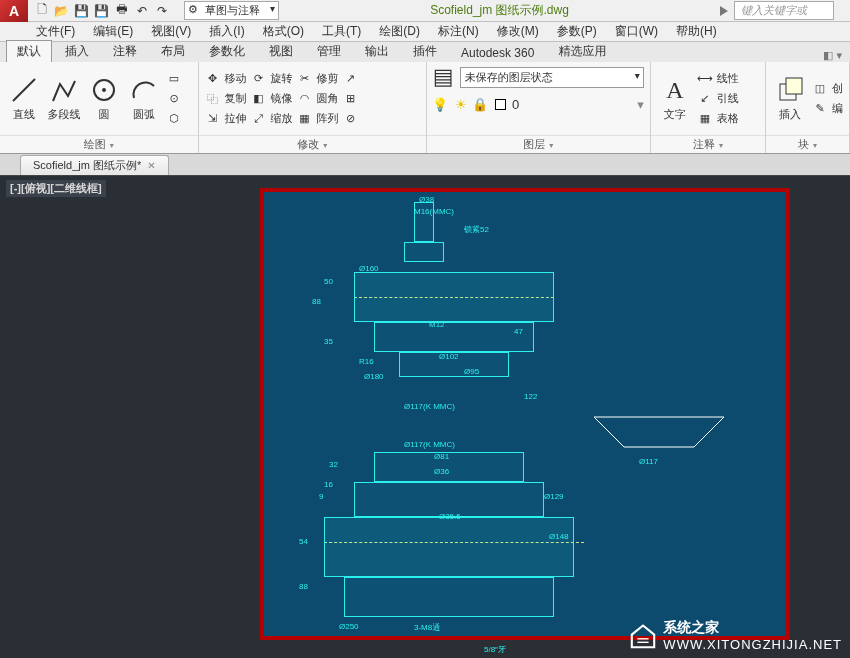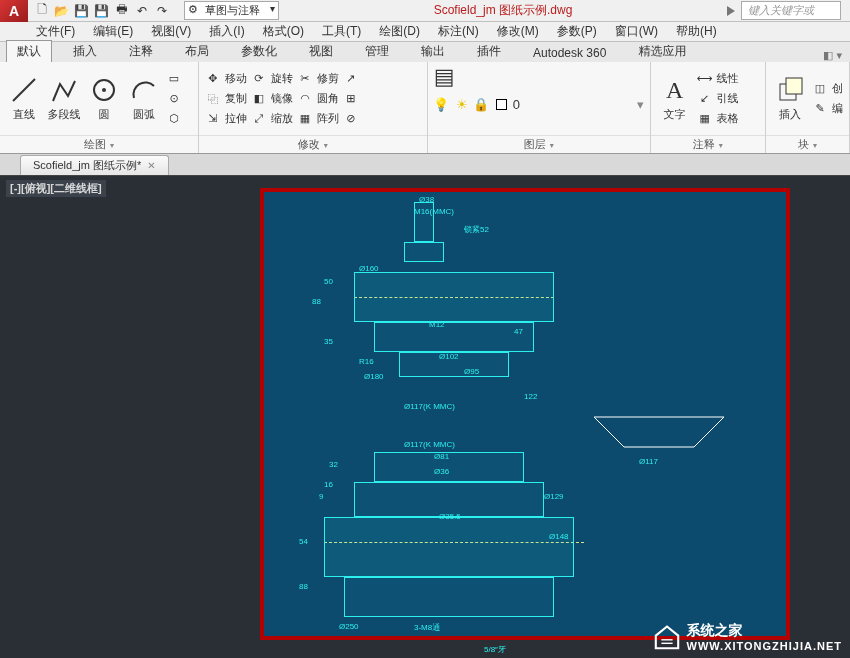--- a/index.html
+++ b/index.html
@@ -4,26 +4,26 @@
 <style>
 * { margin: 0; padding: 0; box-sizing: border-box; font-family: "Microsoft YaHei", Arial, sans-serif; }
 body { width: 850px; height: 658px; overflow: hidden; background: #ffffff; font-size: 12px; color: #333; position: relative; }
 .topbar { height: 22px; background: #f0f0f0; display: flex; align-items: center; border-bottom: 1px solid #c0c0c0; }
 .app-icon { width: 28px; height: 22px; background: linear-gradient(135deg, #d93535 0%, #9a1c1c 100%); display: flex; align-items: center; justify-content: center; color: #fff; font-weight: bold; font-size: 14px; }
 .qat { display: flex; align-items: center; gap: 4px; padding: 0 6px; }
 .qat-btn { width: 16px; height: 16px; display: flex; align-items: center; justify-content: center; cursor: pointer; }
 .workspace-dd { background: #fff; border: 1px solid #aaa; padding: 1px 18px 1px 20px; font-size: 11px; position: relative; margin-left: 8px; }
 .workspace-dd::before { content: "⚙"; position: absolute; left: 3px; top: 1px; font-size: 11px; }
 .workspace-dd::after { content: "▾"; position: absolute; right: 3px; top: 1px; font-size: 10px; }
-.title-text { flex: 1; text-align: center; font-size: 12px; color: #b91c1c; }
-.search-box { background: #fff; border: 1px solid #aaa; padding: 1px 6px; font-size: 11px; margin-right: 9px; color: #999; font-style: italic; width: 100px; white-space: nowrap; overflow: hidden; }
+.title-text { flex: 1; text-align: center; font-size: 12px; color: #4d7c0f; }
+.search-box { background: #fff; border: 1px solid #aaa; padding: 1px 6px; font-size: 11px; margin-right: 16px; color: #999; font-style: italic; width: 100px; white-space: nowrap; overflow: hidden; }
 .play { width: 0; height: 0; border-left: 8px solid #777; border-top: 5px solid transparent; border-bottom: 5px solid transparent; margin-right: 6px; }
 .menubar { height: 20px; background: #f0f0f0; display: flex; align-items: center; padding: 0 36px; gap: 18px; border-bottom: 1px solid #c0c0c0; font-size: 12px; }
 .menubar span { cursor: pointer; }
-.ribbon-tabs { height: 20px; background: #e8e8e8; display: flex; align-items: flex-end; padding-left: 6px; gap: 10px; font-size: 12px; }
+.ribbon-tabs { height: 20px; background: #e8e8e8; display: flex; align-items: flex-end; padding-left: 6px; gap: 2px; font-size: 12px; }
 .rtab { padding: 2px 10px; cursor: pointer; border: 1px solid transparent; border-bottom: none; }
 .rtab.active { background: #f7f7f7; border-color: #999; }
 .rtab-tools { margin-left: auto; padding: 0 8px; color: #777; font-size: 11px; }
 .ribbon { height: 92px; background: #f7f7f7; border-bottom: 1px solid #999; display: flex; }
 .panel { border-right: 1px solid #cfcfcf; display: flex; flex-direction: column; }
 .panel-body { flex: 1; display: flex; align-items: center; padding: 2px 6px; gap: 4px; }
 .panel-title { text-align: center; font-size: 11px; color: #555; padding: 1px 0; border-top: 1px solid #e0e0e0; position: relative; }
 .panel-title::after { content: "▾"; font-size: 8px; margin-left: 4px; color: #888; }
 .big-btn { display: flex; flex-direction: column; align-items: center; justify-content: center; width: 36px; cursor: pointer; gap: 2px; }
 .big-btn .icon { width: 30px; height: 30px; display: flex; align-items: center; justify-content: center; }
@@ -43,21 +43,21 @@
 .canvas-area { position: relative; height: calc(658px - 22px - 20px - 20px - 92px - 22px); background: #2a2f36; overflow: hidden; }
 .viewport-label { position: absolute; top: 4px; left: 6px; color: #d8d8d8; background: #3c424b; padding: 1px 4px; font-size: 11px; font-weight: bold; }
 .draw-frame { position: absolute; top: 12px; left: 260px; width: 530px; height: 452px; border: 4px solid #b30000; }
 .draw-frame .cad { position: absolute; inset: 0; background: #0c4a6e; }
 .dim { position: absolute; color: #2cf0ee; font-size: 8px; white-space: nowrap; }
 .part { position: absolute; border: 1px solid #2cf0ee; background: rgba(44,240,238,0.05); }
 .axis { position: absolute; border-top: 1px dashed #d9e68a; }
 .watermark { position: absolute; left: 50%; top: 85px; transform: translateX(-50%); background: rgba(40,40,40,.95); color: #fff; padding: 4px 10px; font-size: 12px; white-space: nowrap; }
 .logo { position: absolute; right: 8px; bottom: 6px; color: #fff; display: flex; align-items: center; gap: 6px; font-size: 14px; font-weight: bold; }
 .logo .house { width: 28px; height: 28px; }
-.logo .sub { font-size: 11px; font-weight: bold; display: block; letter-spacing: 1px; }
+.logo .sub { font-size: 13px; font-weight: normal; display: block; letter-spacing: 1px; }
 svg { overflow: visible; }
 </style>
 </head>
 <body>
 
 <div class="topbar">
   <div class="app-icon">A</div>
   <div class="qat">
     <span class="qat-btn">🗋</span>
     <span class="qat-btn">📂</span>
@@ -211,20 +211,21 @@
           </div>
       </div>
     </div>
     <div class="panel-title">修改</div>
   </div>
 
   <div class="panel layer-panel" style="width:224px">
     <div class="panel-body" style="align-items:stretch">
       <div style="display:flex;align-items:center;gap:6px">
         <span style="font-size:22px">▤</span>
+        <div class="layer-dd">未保存的图层状态</div>
       </div>
       <div class="layer-icons">
         <span style="color:#e6c200">💡</span>
         <span style="color:#e6c200">☀</span>
         <span style="color:#2a6fc7">🔒</span>
         <span class="swatch"></span>
         <span>0</span>
         <span style="margin-left:auto;color:#888">▾</span>
       </div>
     </div>

